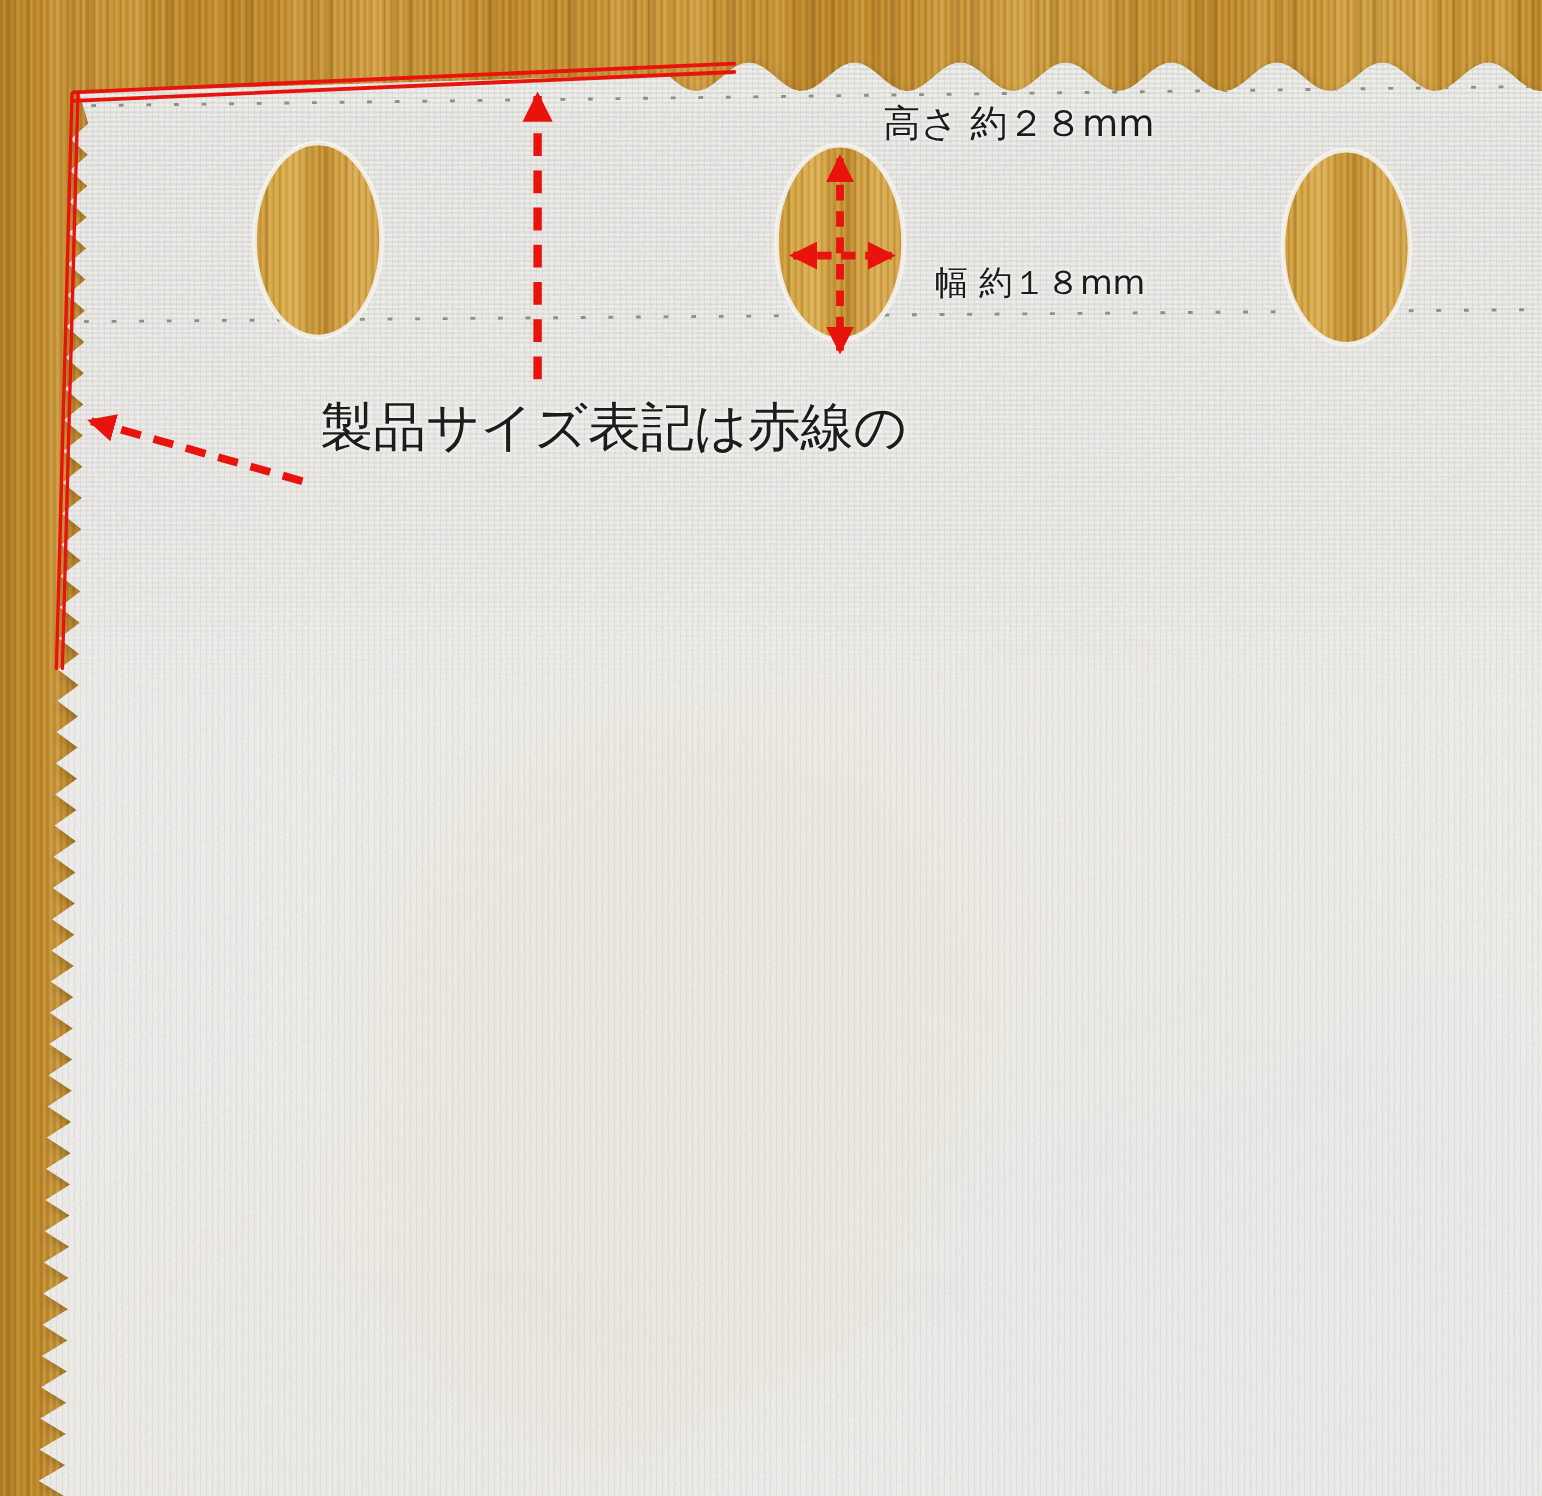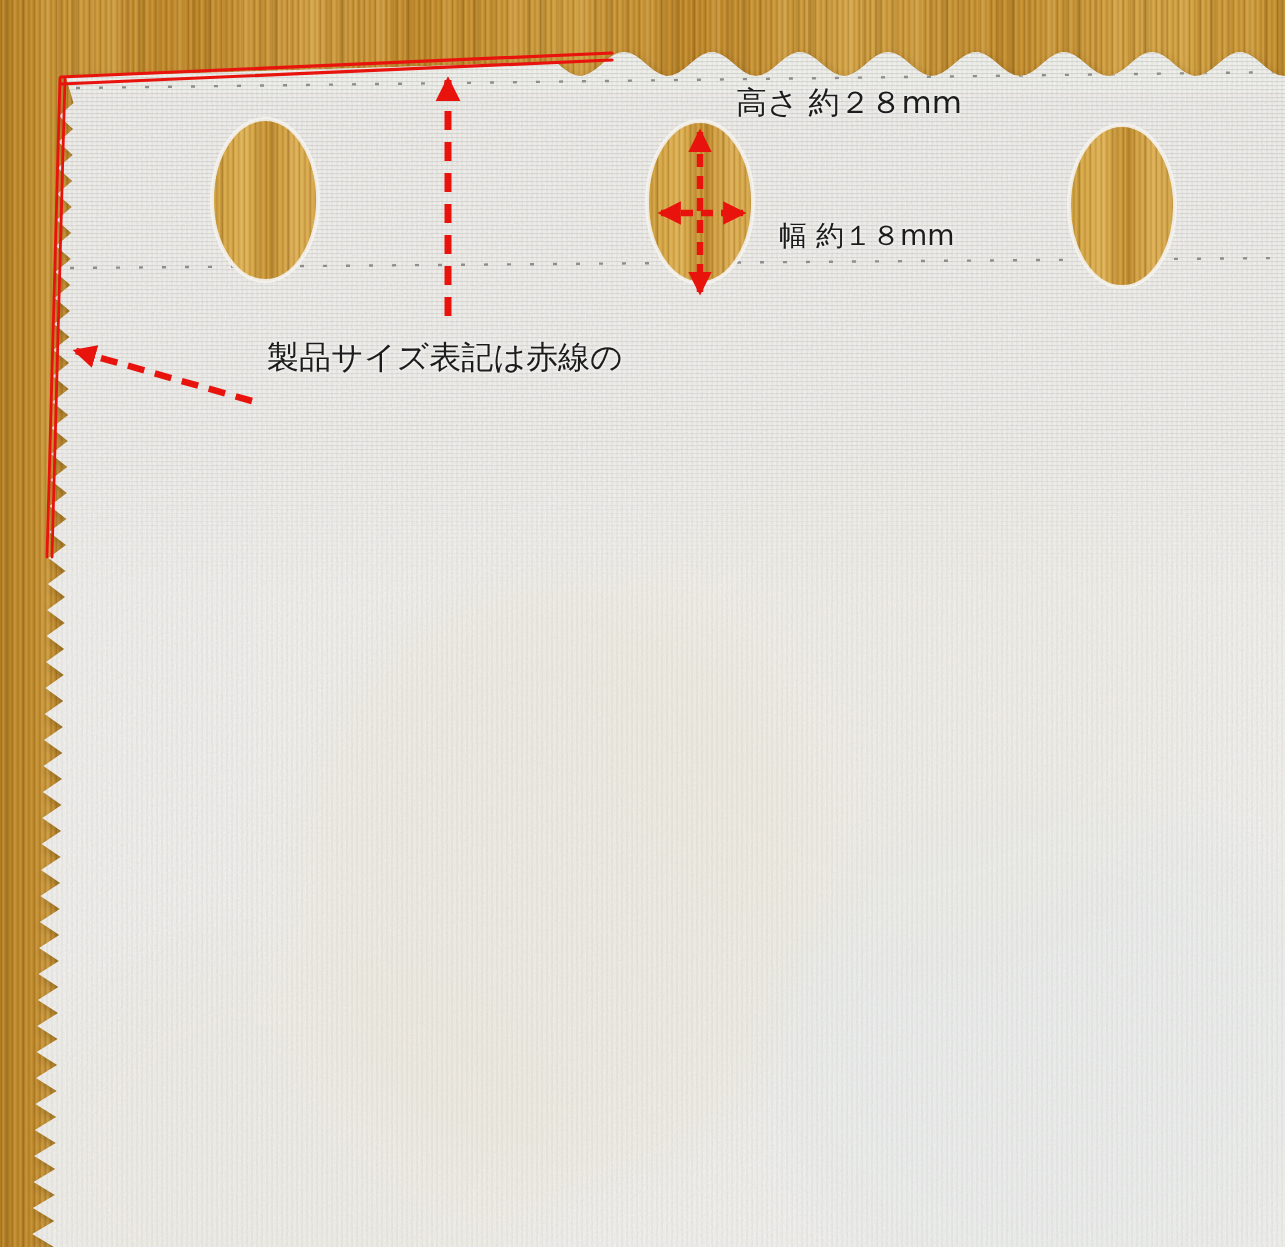--- a/index.html
+++ b/index.html
@@ -22,21 +22,21 @@
   .stitch{stroke:var(--stitch-dot,#8e8e8a);fill:none;}
   .lbl{
     position:absolute;
     color:var(--label-text,#1c1c1c);
     font-weight:500;
     white-space:nowrap;
     text-shadow:0 0 5px rgba(255,255,255,.85),0 0 2px rgba(255,255,255,.6);
   }
   .lbl-height{left:736px;top:82px;font-size:31px;}
   .lbl-width{left:762px;top:217px;font-size:28px;margin-left:17px;}
-  .size-note{left:267px;top:335px;font-size:32px;line-height:44px;}
+  .size-note{left:267px;top:335px;font-size:44px;line-height:44px;}
 </style>
 </head>
 <body>
 
 <div class="scene">
 
   <svg width="1285" height="1247" viewBox="0 0 1285 1247">
     <defs>
       <linearGradient id="woodTone" x1="0" y1="0" x2="1" y2="0">
         <stop offset="0" stop-color="#b98426"></stop>

